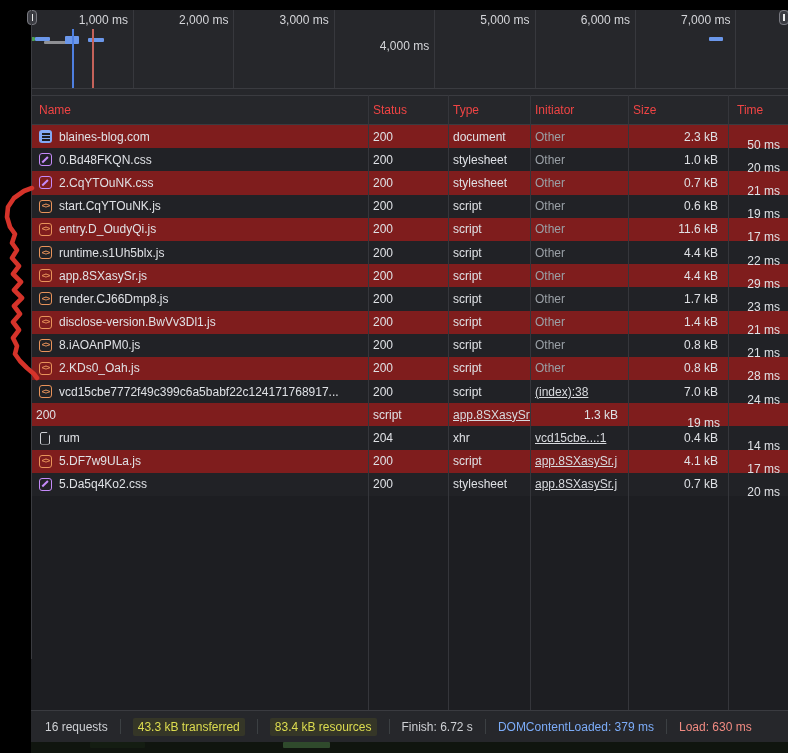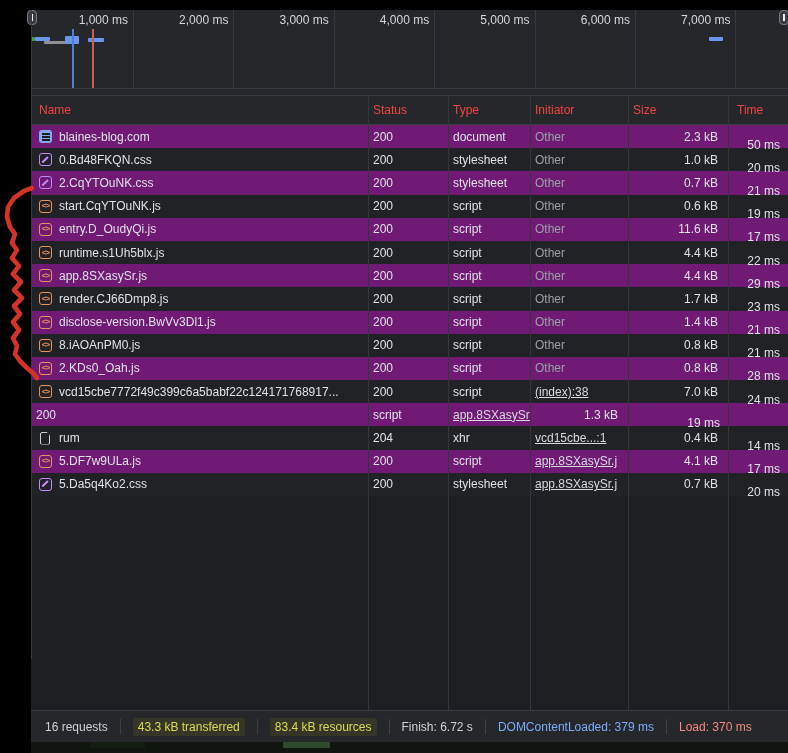--- a/index.html
+++ b/index.html
@@ -25,21 +25,21 @@
   
   .ghead{position:absolute;left:0;top:85px;width:757px;height:30px;box-sizing:border-box;
     border-top:1px solid #3a3b40;border-bottom:1px solid #3a3b40;background:#26272b;
     display:grid;grid-template-columns:337px 80px 82px 98px 100px 60px;align-items:center;z-index:2;}
   .ghead .hcell{font-size:12px;color:#ef4444;padding-left:8px;white-space:nowrap;overflow:hidden;}
   .ghead .hcell.c1,.ghead .hcell.c2,.ghead .hcell.c3,.ghead .hcell.c4{padding-left:5px;}
   .ghead .hcell.c5{padding-left:9px;}
   .gbody{position:absolute;left:0;top:115px;width:757px;height:585px;background:#1d1e22;overflow:hidden;z-index:1;}
   .sep{position:absolute;top:85px;height:615px;width:1px;background:#35363b;z-index:4;pointer-events:none;}
   .row{height:23.2px;display:grid;grid-template-columns:337px 80px 82px 98px 100px 60px;align-items:center;}
-  .row.odd{background:#701a75;}
+  .row.odd{background:#7f1d1d;}
   .row.even{background:#212226;}
   .cell{font-size:12px;color:#dfe1e5;white-space:nowrap;overflow:hidden;padding-left:5px;}
   .cell.namec{display:flex;align-items:center;gap:7px;padding-left:8px;}
   .cell.rt{text-align:right;padding-right:10px;padding-left:0;}
   .cell.rt.time{padding-right:8px;margin-top:16px;}
   .dim{color:#9aa0a6;}
   .lnk{color:#d8dade;text-decoration:underline;cursor:pointer;}
 
   
   .fic{width:13px;height:13px;border-radius:3px;flex:0 0 auto;position:relative;box-sizing:border-box;}
@@ -77,21 +77,21 @@
     <div class="handle right">
         <span class="grip"></span>
       </div>
   <div class="tickline" style="left: 102px;"></div>
       <div class="ticklabel" style="left: 17px;">1,000 ms</div>
       <div class="tickline" style="left: 202.4px;"></div>
       <div class="ticklabel" style="left: 117.4px;">2,000 ms</div>
       <div class="tickline" style="left: 302.8px;"></div>
       <div class="ticklabel" style="left: 217.8px;">3,000 ms</div>
       <div class="tickline" style="left: 403.2px;"></div>
-      <div class="ticklabel" style="left: 318.2px;">4,000 ms</div>
+      <div class="ticklabel" style="left: 318.2px; margin-top: 26px;">4,000 ms</div>
       <div class="tickline" style="left: 503.6px;"></div>
       <div class="ticklabel" style="left: 418.6px;">5,000 ms</div>
       <div class="tickline" style="left: 604px;"></div>
       <div class="ticklabel" style="left: 519px;">6,000 ms</div>
       <div class="tickline" style="left: 704.4px;"></div>
       <div class="ticklabel" style="left: 619.4px;">7,000 ms</div>
       <div class="ovmark" style="left: 0px; top: 27px; width: 4px; height: 4px; background: rgb(74, 157, 78);"></div>
       <div class="ovmark" style="left: 4px; top: 27px; width: 15px; height: 4px; background: rgb(107, 151, 234);"></div>
       <div class="ovmark" style="left: 13px; top: 31px; width: 28px; height: 3px; background: rgb(143, 144, 148);"></div>
       <div class="ovmark" style="left: 34px; top: 26px; width: 14px; height: 8px; background: rgb(107, 151, 234);"></div>
@@ -289,21 +289,21 @@
       <span class="sbitem plain">16 requests</span>
       <div class="sbsep"></div>
       <span class="sbitem yellow">43.3 kB transferred</span>
       <div class="sbsep"></div>
       <span class="sbitem yellow">83.4 kB resources</span>
       <div class="sbsep"></div>
       <span class="sbitem plain">Finish: 6.72 s</span>
       <div class="sbsep"></div>
       <span class="sbitem blue">DOMContentLoaded: 379 ms</span>
       <div class="sbsep"></div>
-      <span class="sbitem red">Load: 370 ms</span>
+      <span class="sbitem red">Load: 630 ms</span>
     </div>
 <div class="sep" style="left: 337px;"></div>
     <div class="sep" style="left: 417px;"></div>
     <div class="sep" style="left: 499px;"></div>
     <div class="sep" style="left: 597px;"></div>
     <div class="sep" style="left: 697px;"></div>
   </div>
 
 <div class="bottomstrip">
   <div class="tint"></div>

